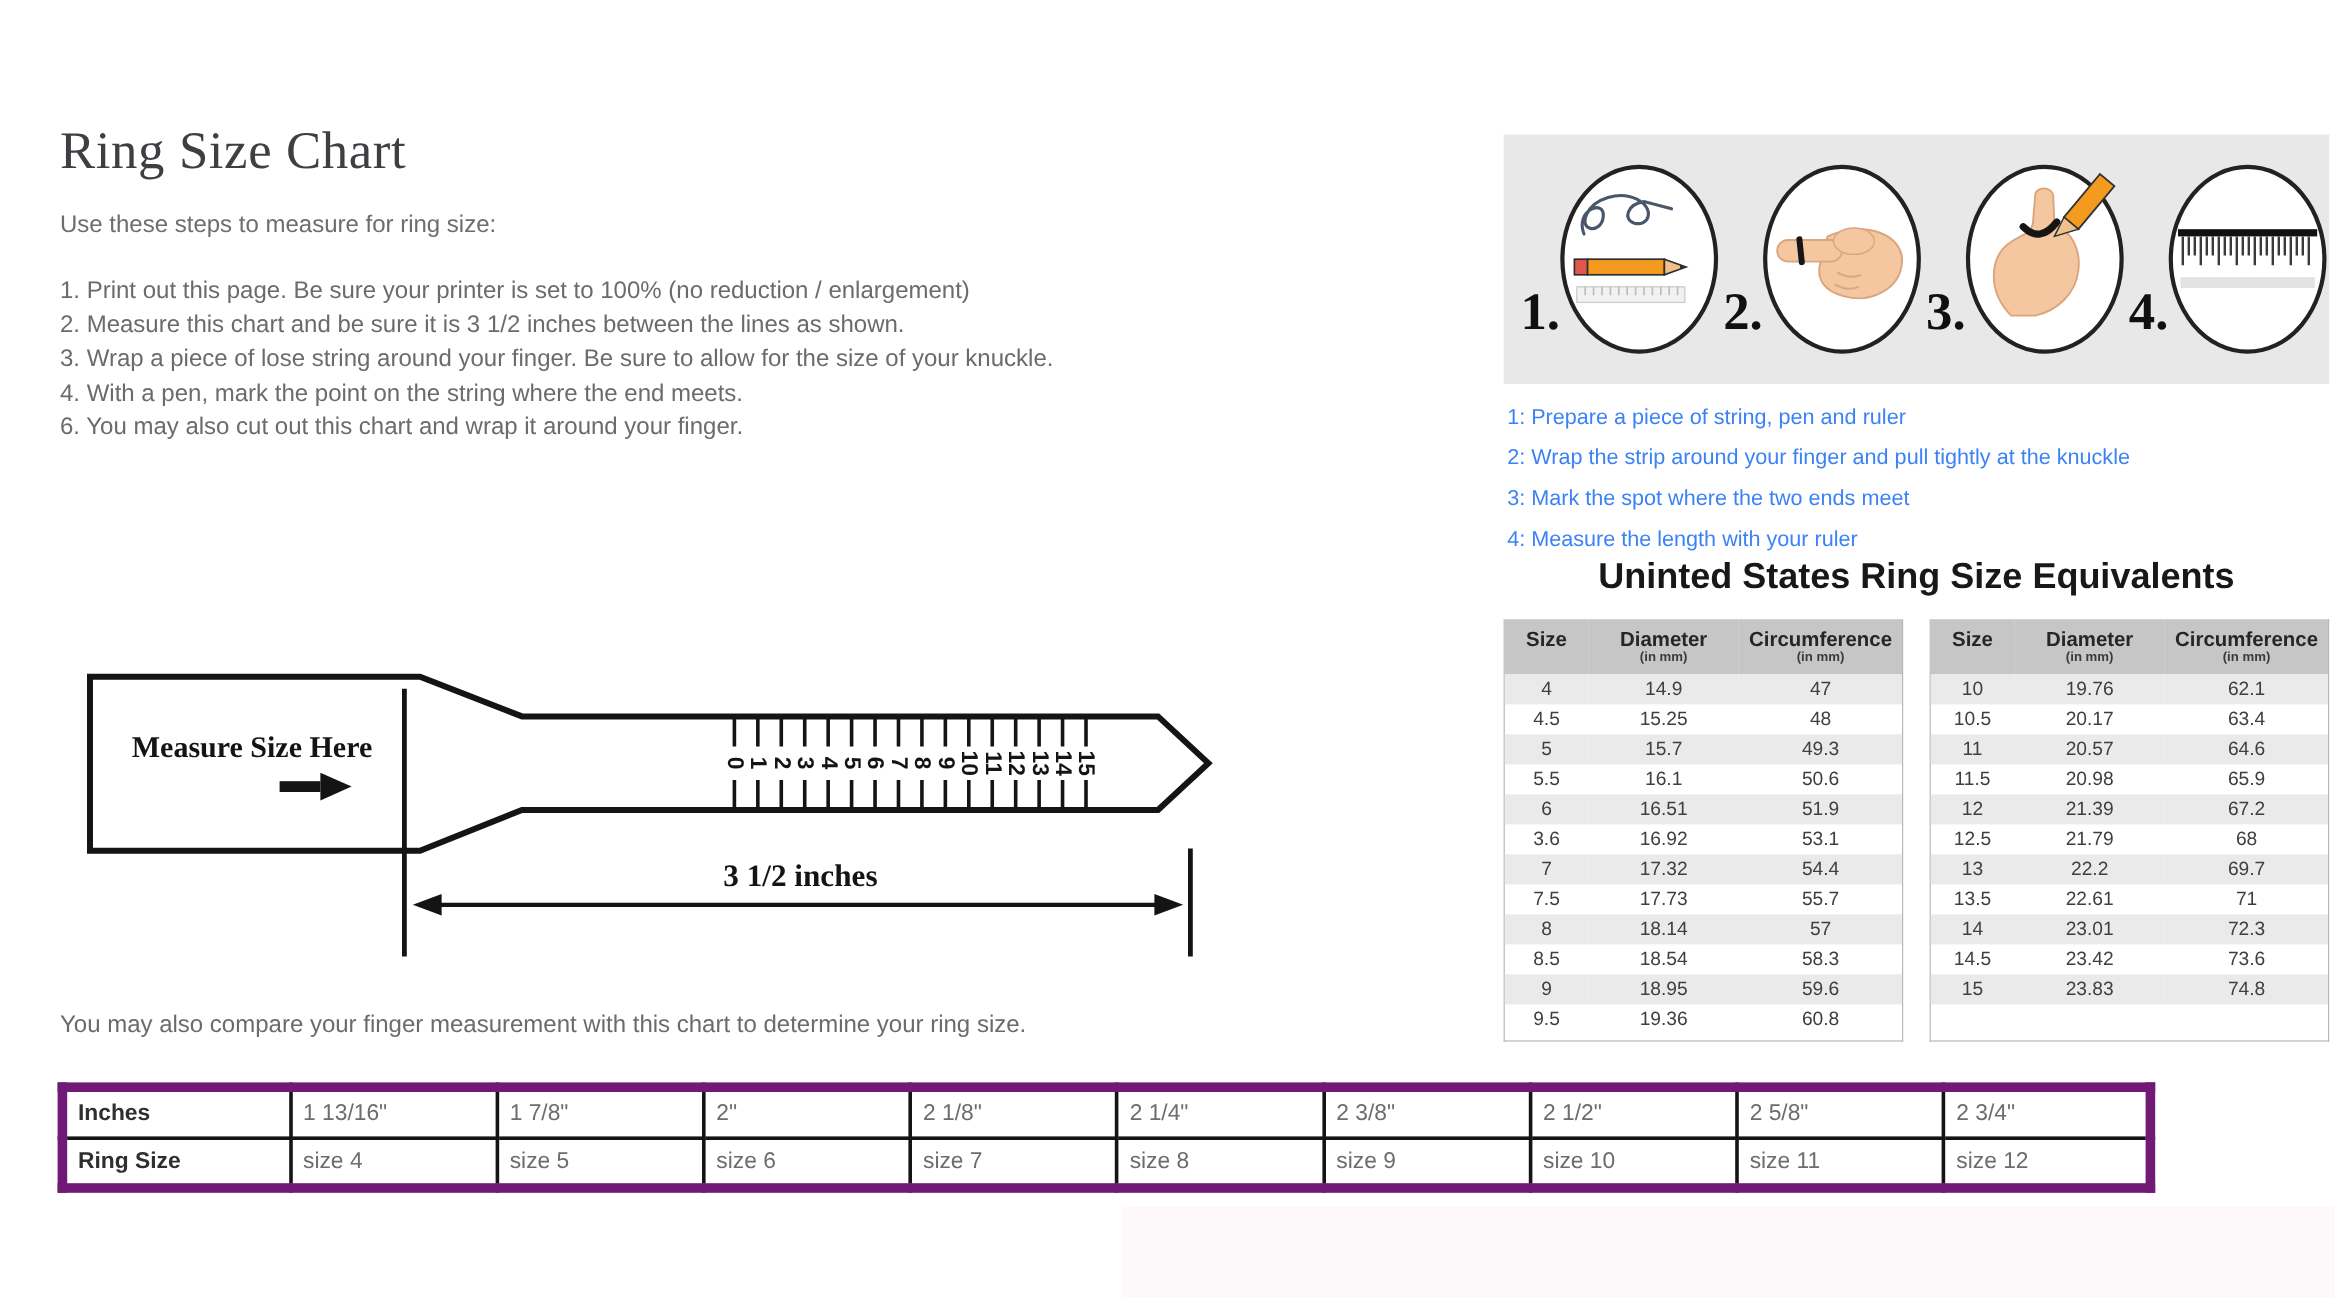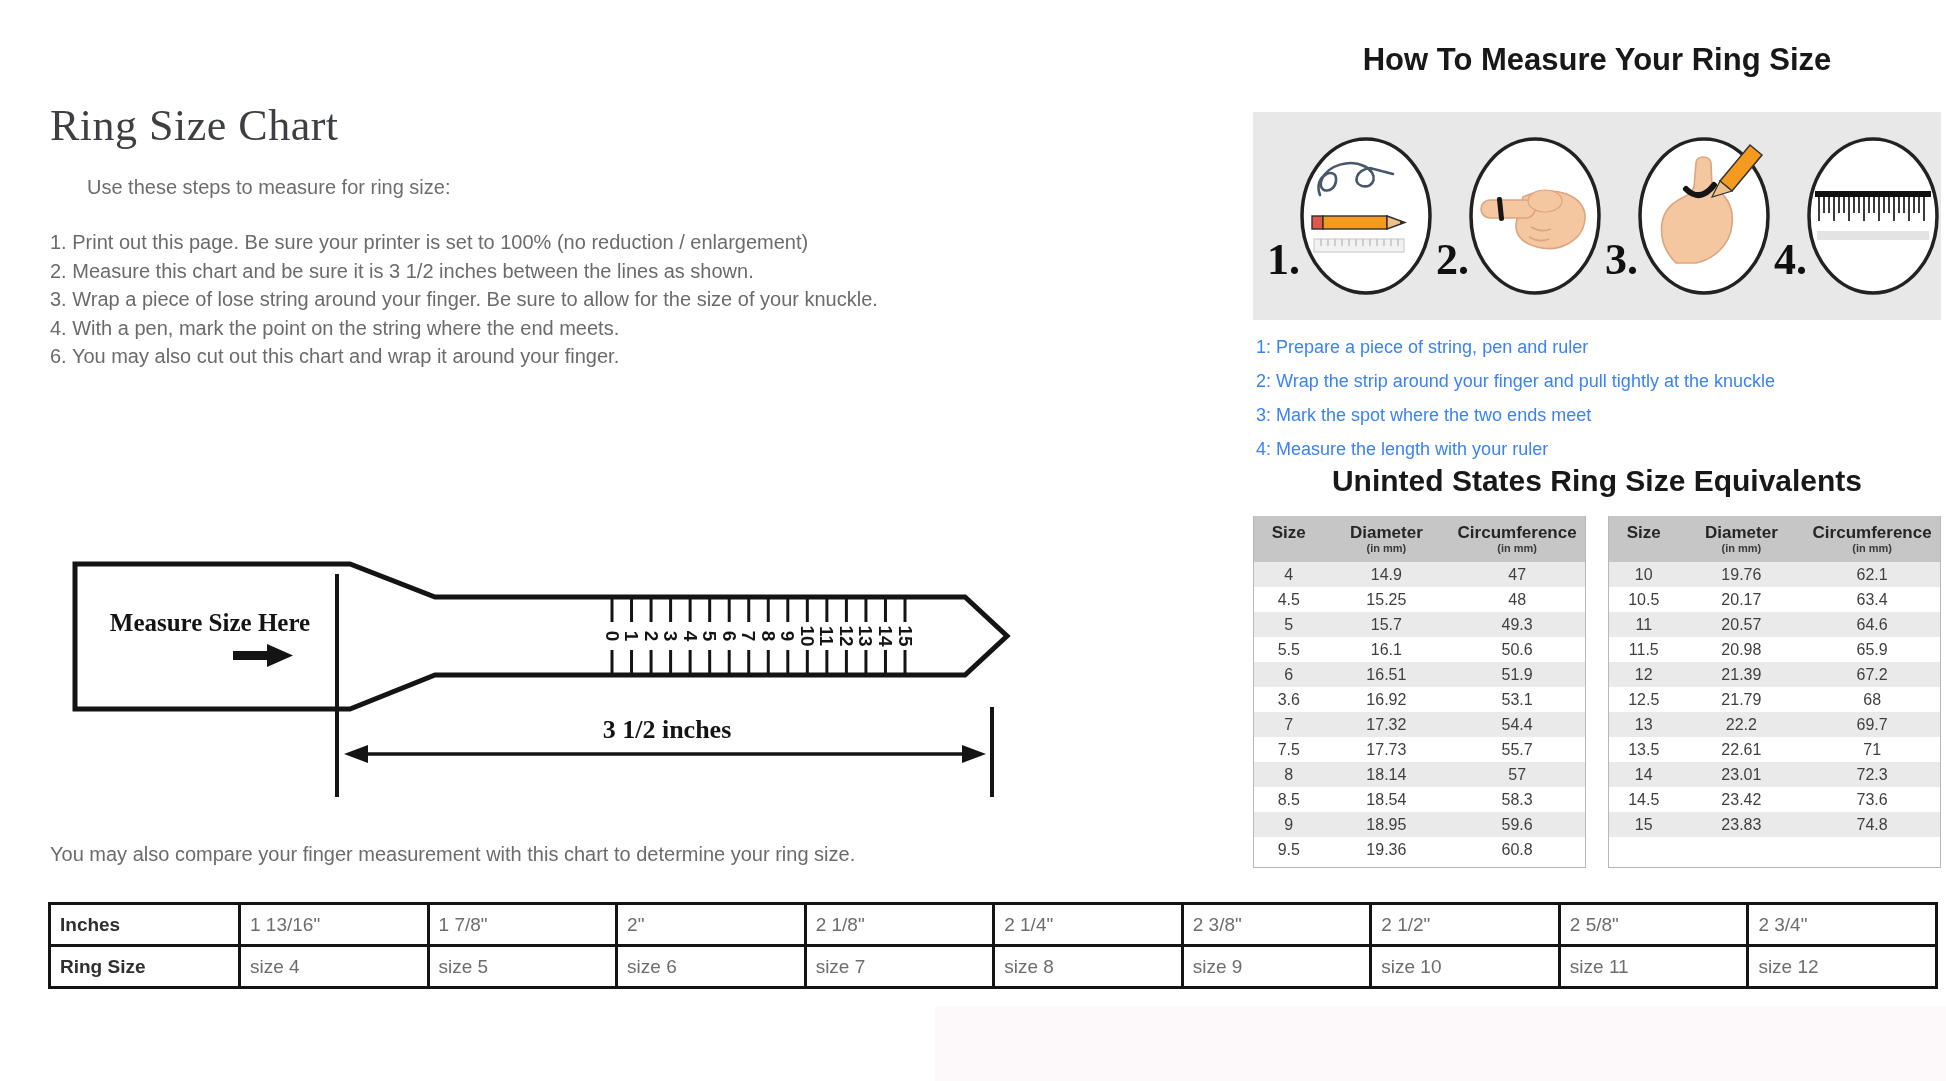--- a/index.html
+++ b/index.html
@@ -3,29 +3,29 @@
 <meta charset="utf-8">
 <style>
   * { margin:0; padding:0; box-sizing:border-box; }
   html,body { background:#ffffff; }
   body { font-family:"Liberation Sans", sans-serif; overflow:hidden; }
   .canvas { position:relative; width:1946px; height:1081px; background:#ffffff; overflow:hidden; }
 
   
   .page-title { position:absolute; left:50px; top:100px; font-family:"Liberation Serif", serif;
                 font-size:44px; color:#3e3f43; letter-spacing:.5px; }
-  .page-subtitle { position:absolute; left:50px; top:176px; font-size:20px; color:#6d6d6d;margin-left:37px; }
+  .page-subtitle { position:absolute; left:50px; top:176px; font-size:20px; color:#6d6d6d; }
   .measure-steps { position:absolute; left:50px; top:228px; font-size:20px; color:#6b6b6b; line-height:28.6px; }
   .compare-note { position:absolute; left:50px; top:843px; font-size:20px; color:#6b6b6b; }
 
   .ruler-wrap { position:absolute; left:50px; top:552px; width:990px; height:260px;text-align:center; }
 
   
   .inch-table-wrap { position:absolute; left:48px; top:902px; width:1862px; }
-  table.inch-table { border-collapse:collapse; table-layout:fixed; width:1890px; border:2px solid #701a75; background:#fff;padding-left:36px; }
+  table.inch-table { border-collapse:collapse; table-layout:fixed; width:1748px; border:8px solid #701a75; background:#fff;padding-left:36px; }
   table.inch-table th, table.inch-table td { border:3px solid #141414; height:42px; font-size:19px;
         text-align:left; vertical-align:middle; padding-left:9px; overflow:hidden; white-space:nowrap; }
   table.inch-table th { font-weight:bold; color:#2f2f2f; width:190px; }
   table.inch-table td { color:#6d6d6d; }
 
   
   .how-title { position:absolute; left:1253px; top:42px; width:688px; text-align:center;
                font-size:31px; font-weight:bold; color:#181818; }
   .icons-panel { position:absolute; left:1253px; top:112px; width:688px; height:208px; background:#e8e8e8;
                  display:flex; align-items:center; justify-content:space-between; padding:0 14px; }
@@ -163,21 +163,20 @@
             <td>size 8</td>
             <td>size 9</td>
             <td>size 10</td>
             <td>size 11</td>
             <td>size 12</td>
           </tr>
         </tbody>
     </table>
   </div>
 
-  <div class="how-title">How To Measure Your Ring Size</div>
 
   <div class="icons-panel">
 
     <div class="how-item">
       <span class="how-num">1.</span>
       <svg width="140" height="170" viewBox="0 0 140 170">
         <ellipse cx="70" cy="85" rx="64" ry="77" fill="#ffffff" stroke="#222222" stroke-width="3.5"></ellipse>
         <path d="M24,64 C16,44 42,34 40,50 C38,64 20,62 26,48 C32,34 54,28 68,35 C84,43 78,58 66,55 C56,52 60,39 74,37 L97,43" fill="none" stroke="#49576b" stroke-width="2.6" stroke-linecap="round"></path>
         <rect x="16" y="85" width="11" height="13" fill="#e2574c" stroke="#2f2f2f" stroke-width="1.4"></rect>
         <rect x="27" y="85" width="64" height="13" fill="#f49b1f" stroke="#2f2f2f" stroke-width="1.4"></rect>

